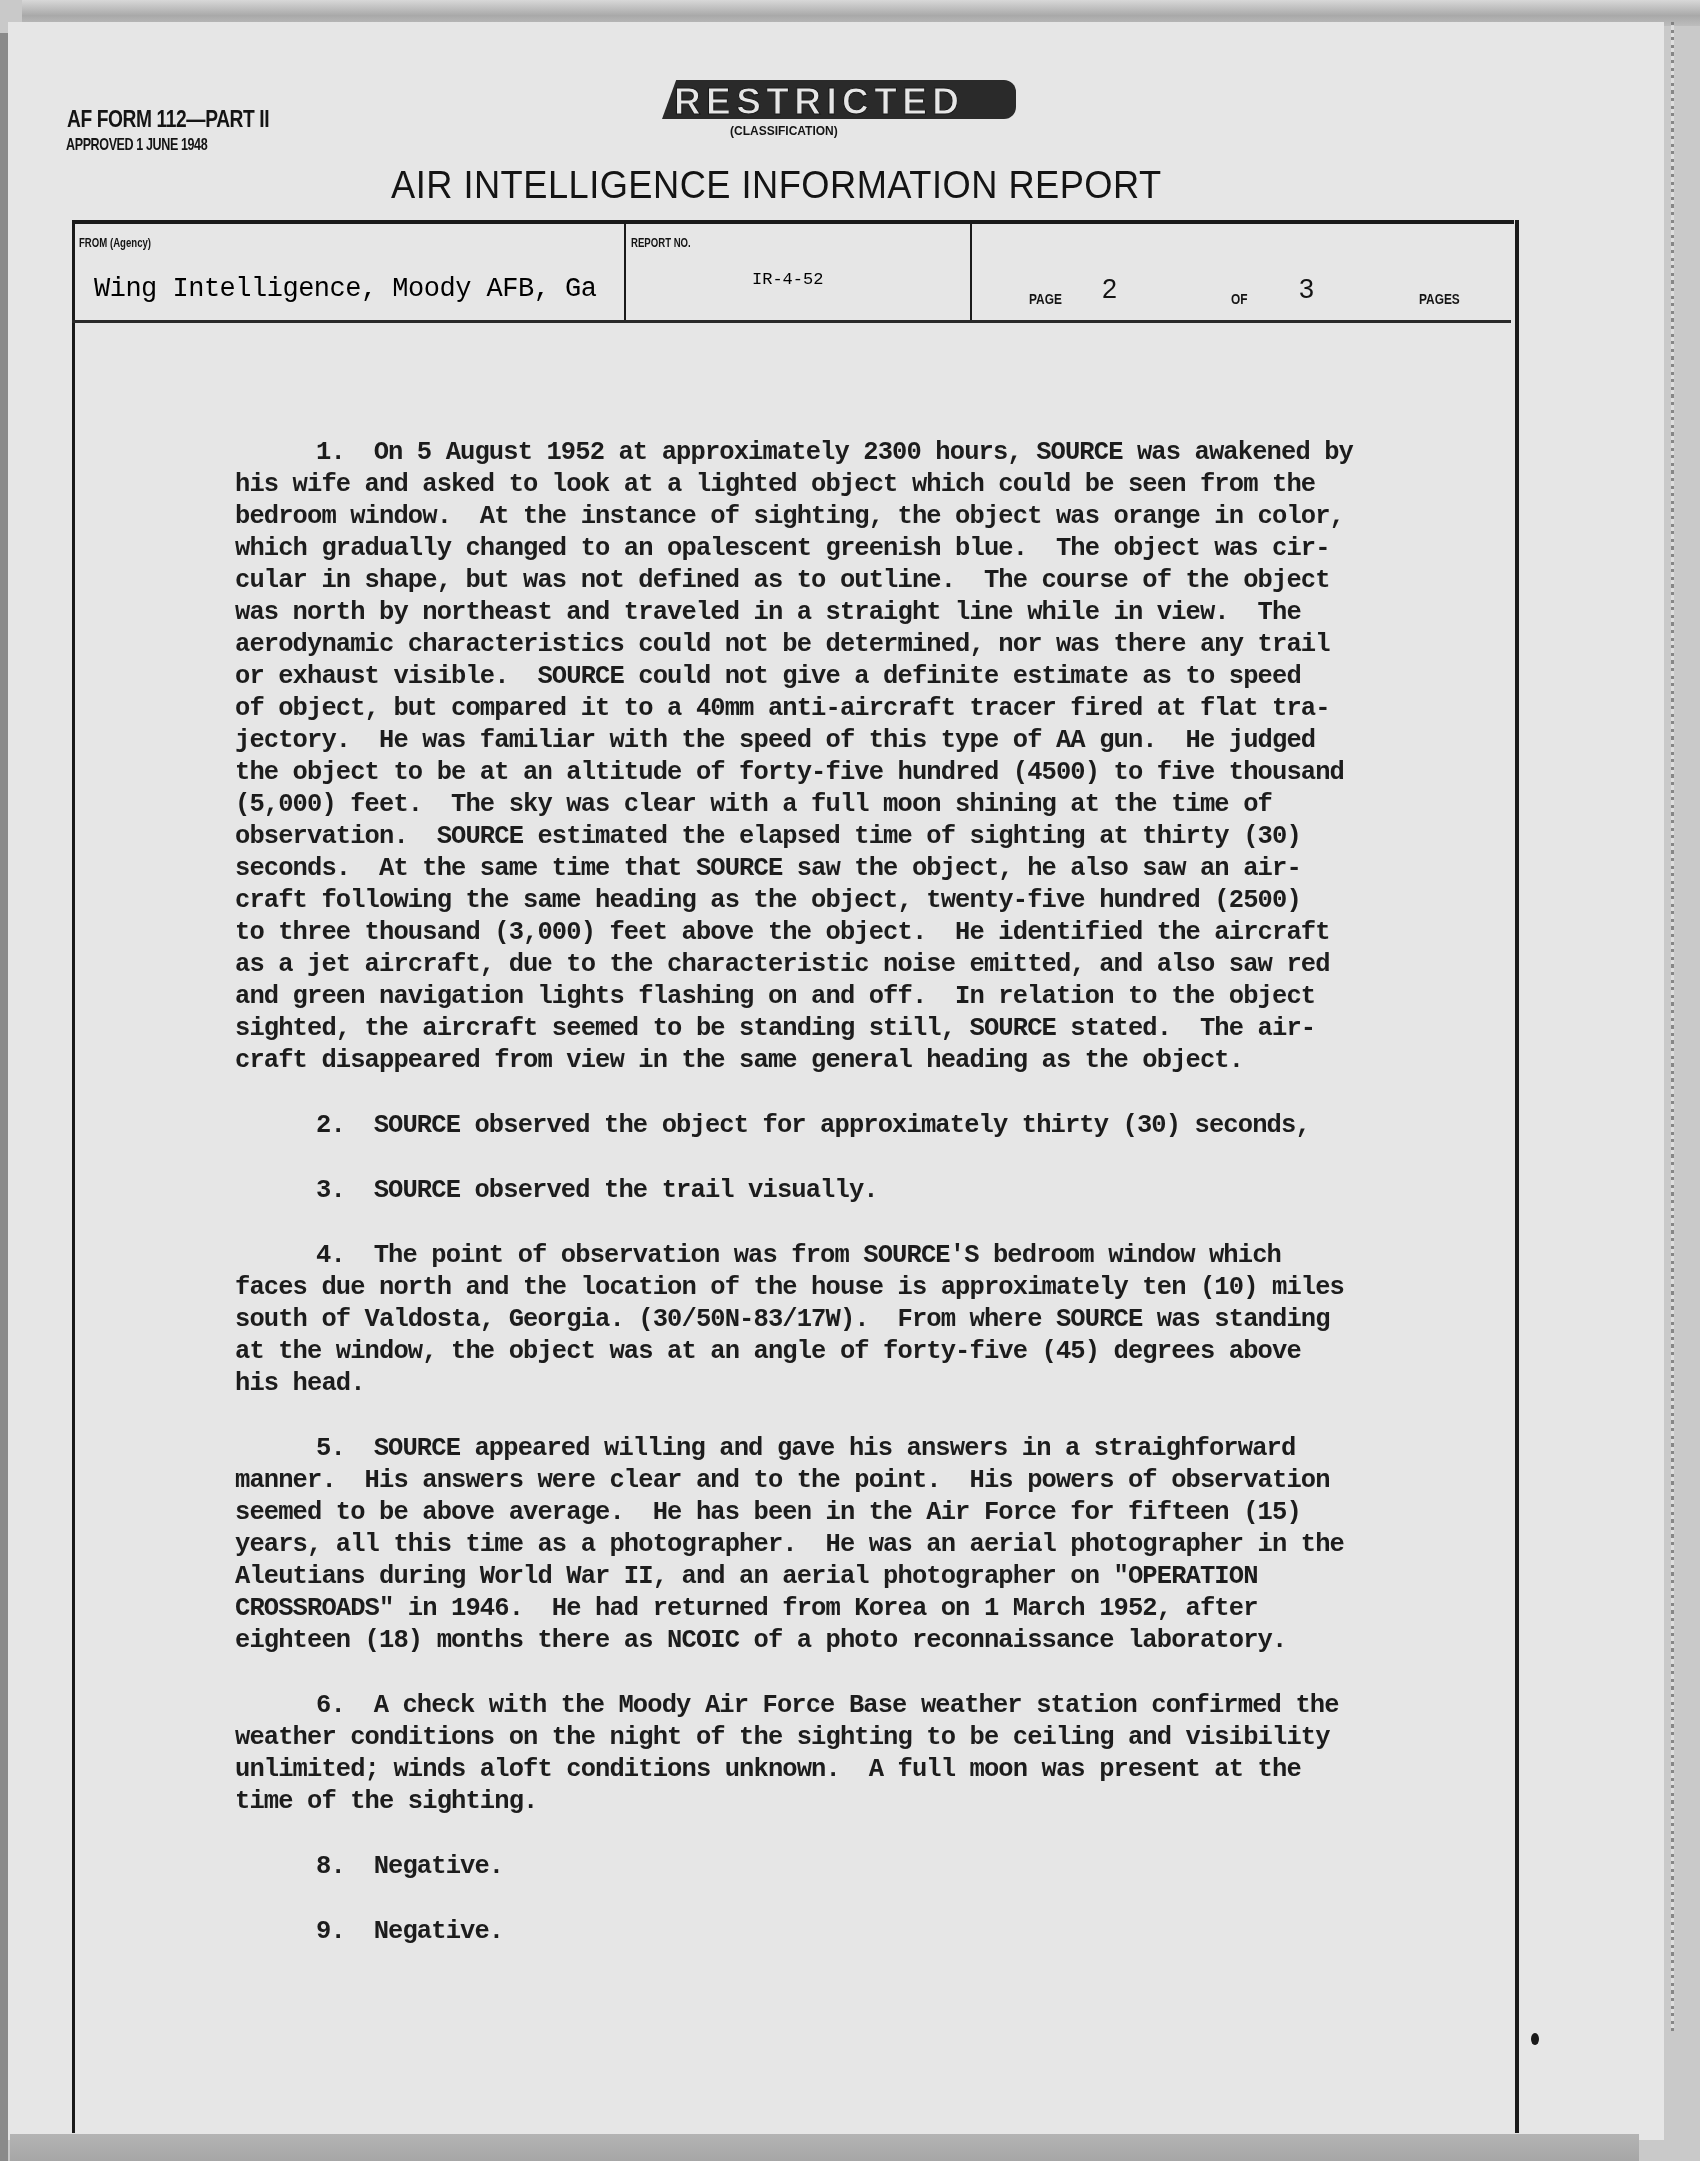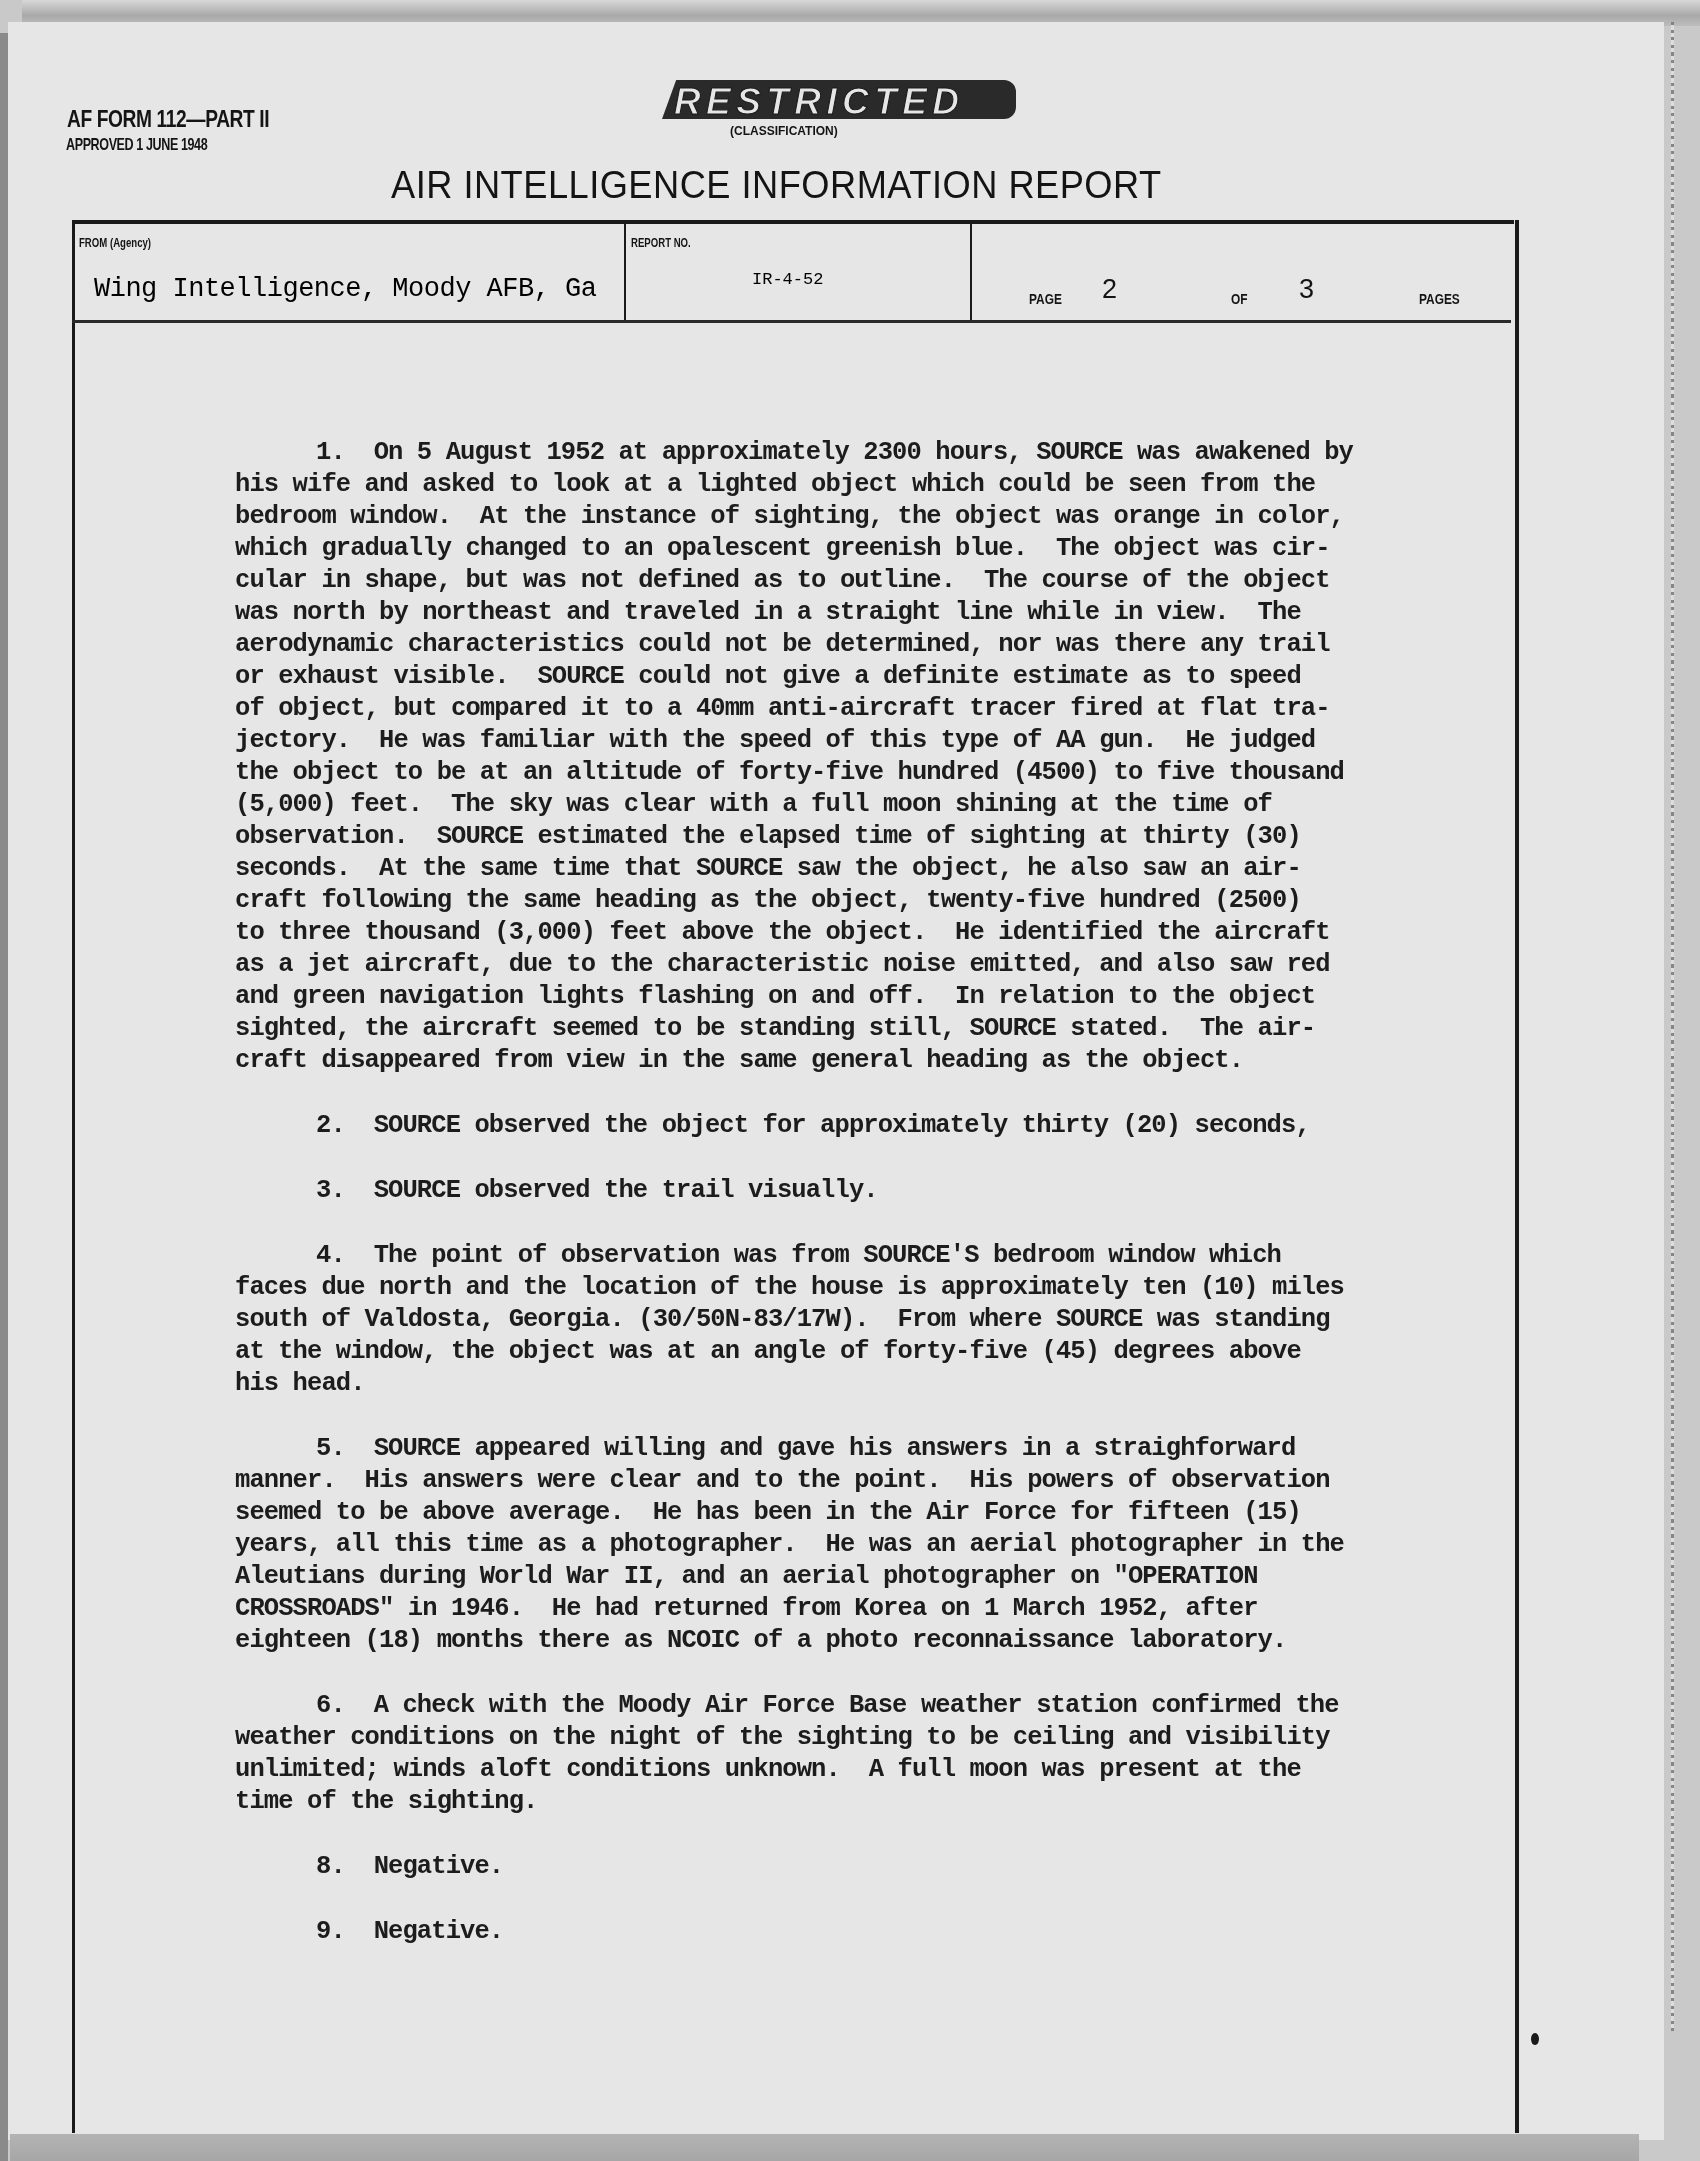--- a/index.html
+++ b/index.html
@@ -42,21 +42,21 @@
     transform: scaleX(.8); transform-origin: left;
   }
   .classification-stamp {
     position: absolute; left: 662px; top: 80px; width: 354px; height: 39px;
     background: #2a2a2a;
     clip-path: polygon(4% 0, 100% 0, 100% 100%, 0 100%);
     border-radius: 0 12px 12px 0;
   }
   .classification-stamp span {
     position: absolute; left: 12px; top: 1.1px;
-    font-weight: bold; font-style: italic; font-size: 37px; letter-spacing: 5.4px;
+    font-weight: bold; font-size: 37px; letter-spacing: 5.4px;
     color: #e6e6e6;
     -webkit-text-stroke: 1.1px #1a1a1a;
   }
   .classification-label {
     position: absolute; left: 730px; top: 124px;
     font-size: 12px; font-weight: bold;
   }
   .report-title {
     position: absolute; left: 391px; top: 163px;
     font-size: 39px; font-weight: normal; letter-spacing: 0.5px;
@@ -129,21 +129,21 @@
 <div class="typed report-value">IR-4-52</div>
 
 <div class="page-word" style="left:1029px; top:291px;">PAGE</div>
 <div class="page-num" style="left:1102px; top:274px;">2</div>
 <div class="page-word" style="left:1231px; top:291px;">OF</div>
 <div class="page-num" style="left:1299px; top:274px;">3</div>
 <div class="page-word" style="left:1419px; top:291px;">PAGES</div>
 
 <div class="body-text" id="body-text">
     <div class="para"><div style="white-space: pre; margin-left: 81px;"><span>1.  </span><span>On 5 August 1952 at approximately 2300 hours, SOURCE was awakened by</span></div><div style="white-space: pre;"><span>his wife and asked to look at a lighted object which could be seen from the</span></div><div style="white-space: pre;"><span>bedroom window.  At the instance of sighting, the object was orange in color,</span></div><div style="white-space: pre;"><span>which gradually changed to an opalescent greenish blue.  The object was cir-</span></div><div style="white-space: pre;"><span>cular in shape, but was not defined as to outline.  The course of the object</span></div><div style="white-space: pre;"><span>was north by northeast and traveled in a straight line while in view.  The</span></div><div style="white-space: pre;"><span>aerodynamic characteristics could not be determined, nor was there any trail</span></div><div style="white-space: pre;"><span>or exhaust visible.  SOURCE could not give a definite estimate as to speed</span></div><div style="white-space: pre;"><span>of object, but compared it to a 40mm anti-aircraft tracer fired at flat tra-</span></div><div style="white-space: pre;"><span>jectory.  He was familiar with the speed of this type of AA gun.  He judged</span></div><div style="white-space: pre;"><span>the object to be at an altitude of forty-five hundred (4500) to five thousand</span></div><div style="white-space: pre;"><span>(5,000) feet.  The sky was clear with a full moon shining at the time of</span></div><div style="white-space: pre;"><span>observation.  SOURCE estimated the elapsed time of sighting at thirty (30)</span></div><div style="white-space: pre;"><span>seconds.  At the same time that SOURCE saw the object, he also saw an air-</span></div><div style="white-space: pre;"><span>craft following the same heading as the object, twenty-five hundred (2500)</span></div><div style="white-space: pre;"><span>to three thousand (3,000) feet above the object.  He identified the aircraft</span></div><div style="white-space: pre;"><span>as a jet aircraft, due to the characteristic noise emitted, and also saw red</span></div><div style="white-space: pre;"><span>and green navigation lights flashing on and off.  In relation to the object</span></div><div style="white-space: pre;"><span>sighted, the aircraft seemed to be standing still, SOURCE stated.  The air-</span></div><div style="white-space: pre;"><span>craft disappeared from view in the same general heading as the object.</span></div></div>
-    <div class="para"><div style="white-space: pre; margin-left: 81px;"><span>2.  </span><span>SOURCE observed the object for approximately thirty (20) seconds,</span></div></div>
+    <div class="para"><div style="white-space: pre; margin-left: 81px;"><span>2.  </span><span>SOURCE observed the object for approximately thirty (30) seconds,</span></div></div>
     <div class="para"><div style="white-space: pre; margin-left: 81px;"><span>3.  </span><span>SOURCE observed the trail visually.</span></div></div>
     <div class="para"><div style="white-space: pre; margin-left: 81px;"><span>4.  </span><span>The point of observation was from SOURCE'S bedroom window which</span></div><div style="white-space: pre;"><span>faces due north and the location of the house is approximately ten (10) miles</span></div><div style="white-space: pre;"><span>south of Valdosta, Georgia. (30/50N-83/17W).  From where SOURCE was standing</span></div><div style="white-space: pre;"><span>at the window, the object was at an angle of forty-five (45) degrees above</span></div><div style="white-space: pre;"><span>his head.</span></div></div>
     <div class="para"><div style="white-space: pre; margin-left: 81px;"><span>5.  </span><span>SOURCE appeared willing and gave his answers in a straighforward</span></div><div style="white-space: pre;"><span>manner.  His answers were clear and to the point.  His powers of observation</span></div><div style="white-space: pre;"><span>seemed to be above average.  He has been in the Air Force for fifteen (15)</span></div><div style="white-space: pre;"><span>years, all this time as a photographer.  He was an aerial photographer in the</span></div><div style="white-space: pre;"><span>Aleutians during World War II, and an aerial photographer on "OPERATION</span></div><div style="white-space: pre;"><span>CROSSROADS" in 1946.  He had returned from Korea on 1 March 1952, after</span></div><div style="white-space: pre;"><span>eighteen (18) months there as NCOIC of a photo reconnaissance laboratory.</span></div></div>
     <div class="para"><div style="white-space: pre; margin-left: 81px;"><span>6.  </span><span>A check with the Moody Air Force Base weather station confirmed the</span></div><div style="white-space: pre;"><span>weather conditions on the night of the sighting to be ceiling and visibility</span></div><div style="white-space: pre;"><span>unlimited; winds aloft conditions unknown.  A full moon was present at the</span></div><div style="white-space: pre;"><span>time of the sighting.</span></div></div>
     <div class="para"><div style="white-space: pre; margin-left: 81px;"><span>8.  </span><span>Negative.</span></div></div>
     <div class="para"><div style="white-space: pre; margin-left: 81px;"><span>9.  </span><span>Negative.</span></div></div>
   </div>
 
 <div class="punch-dot"></div>
 

